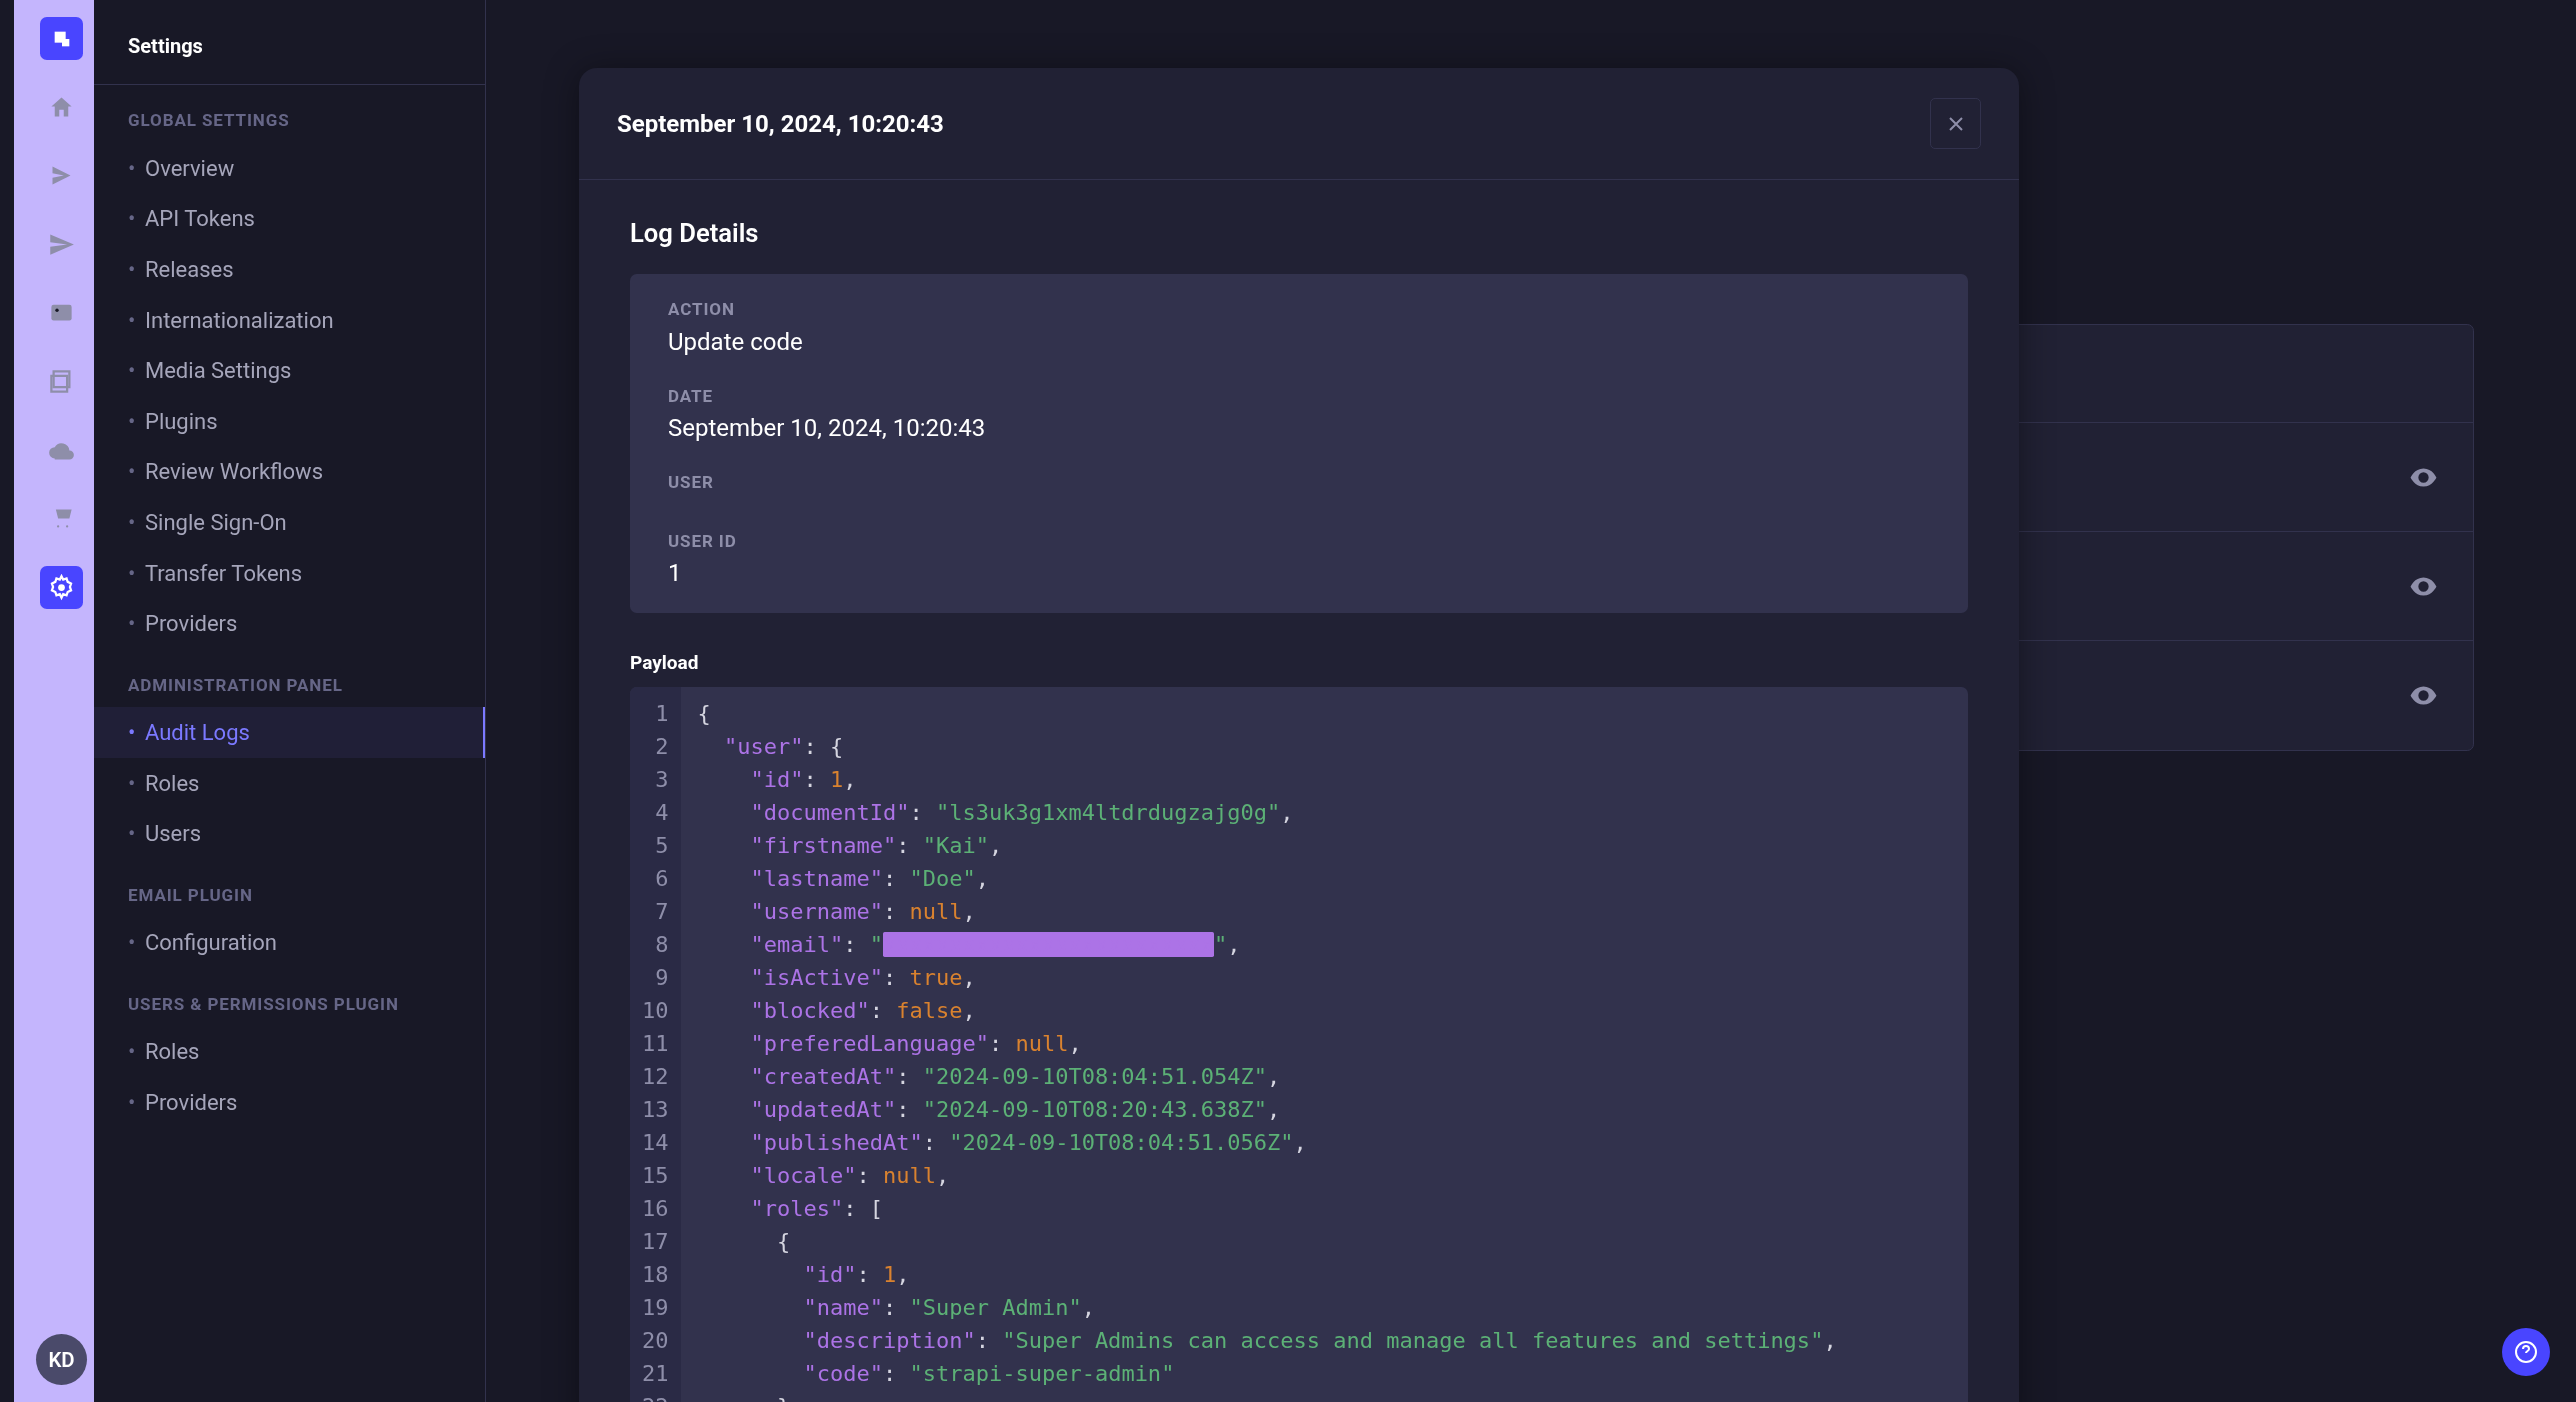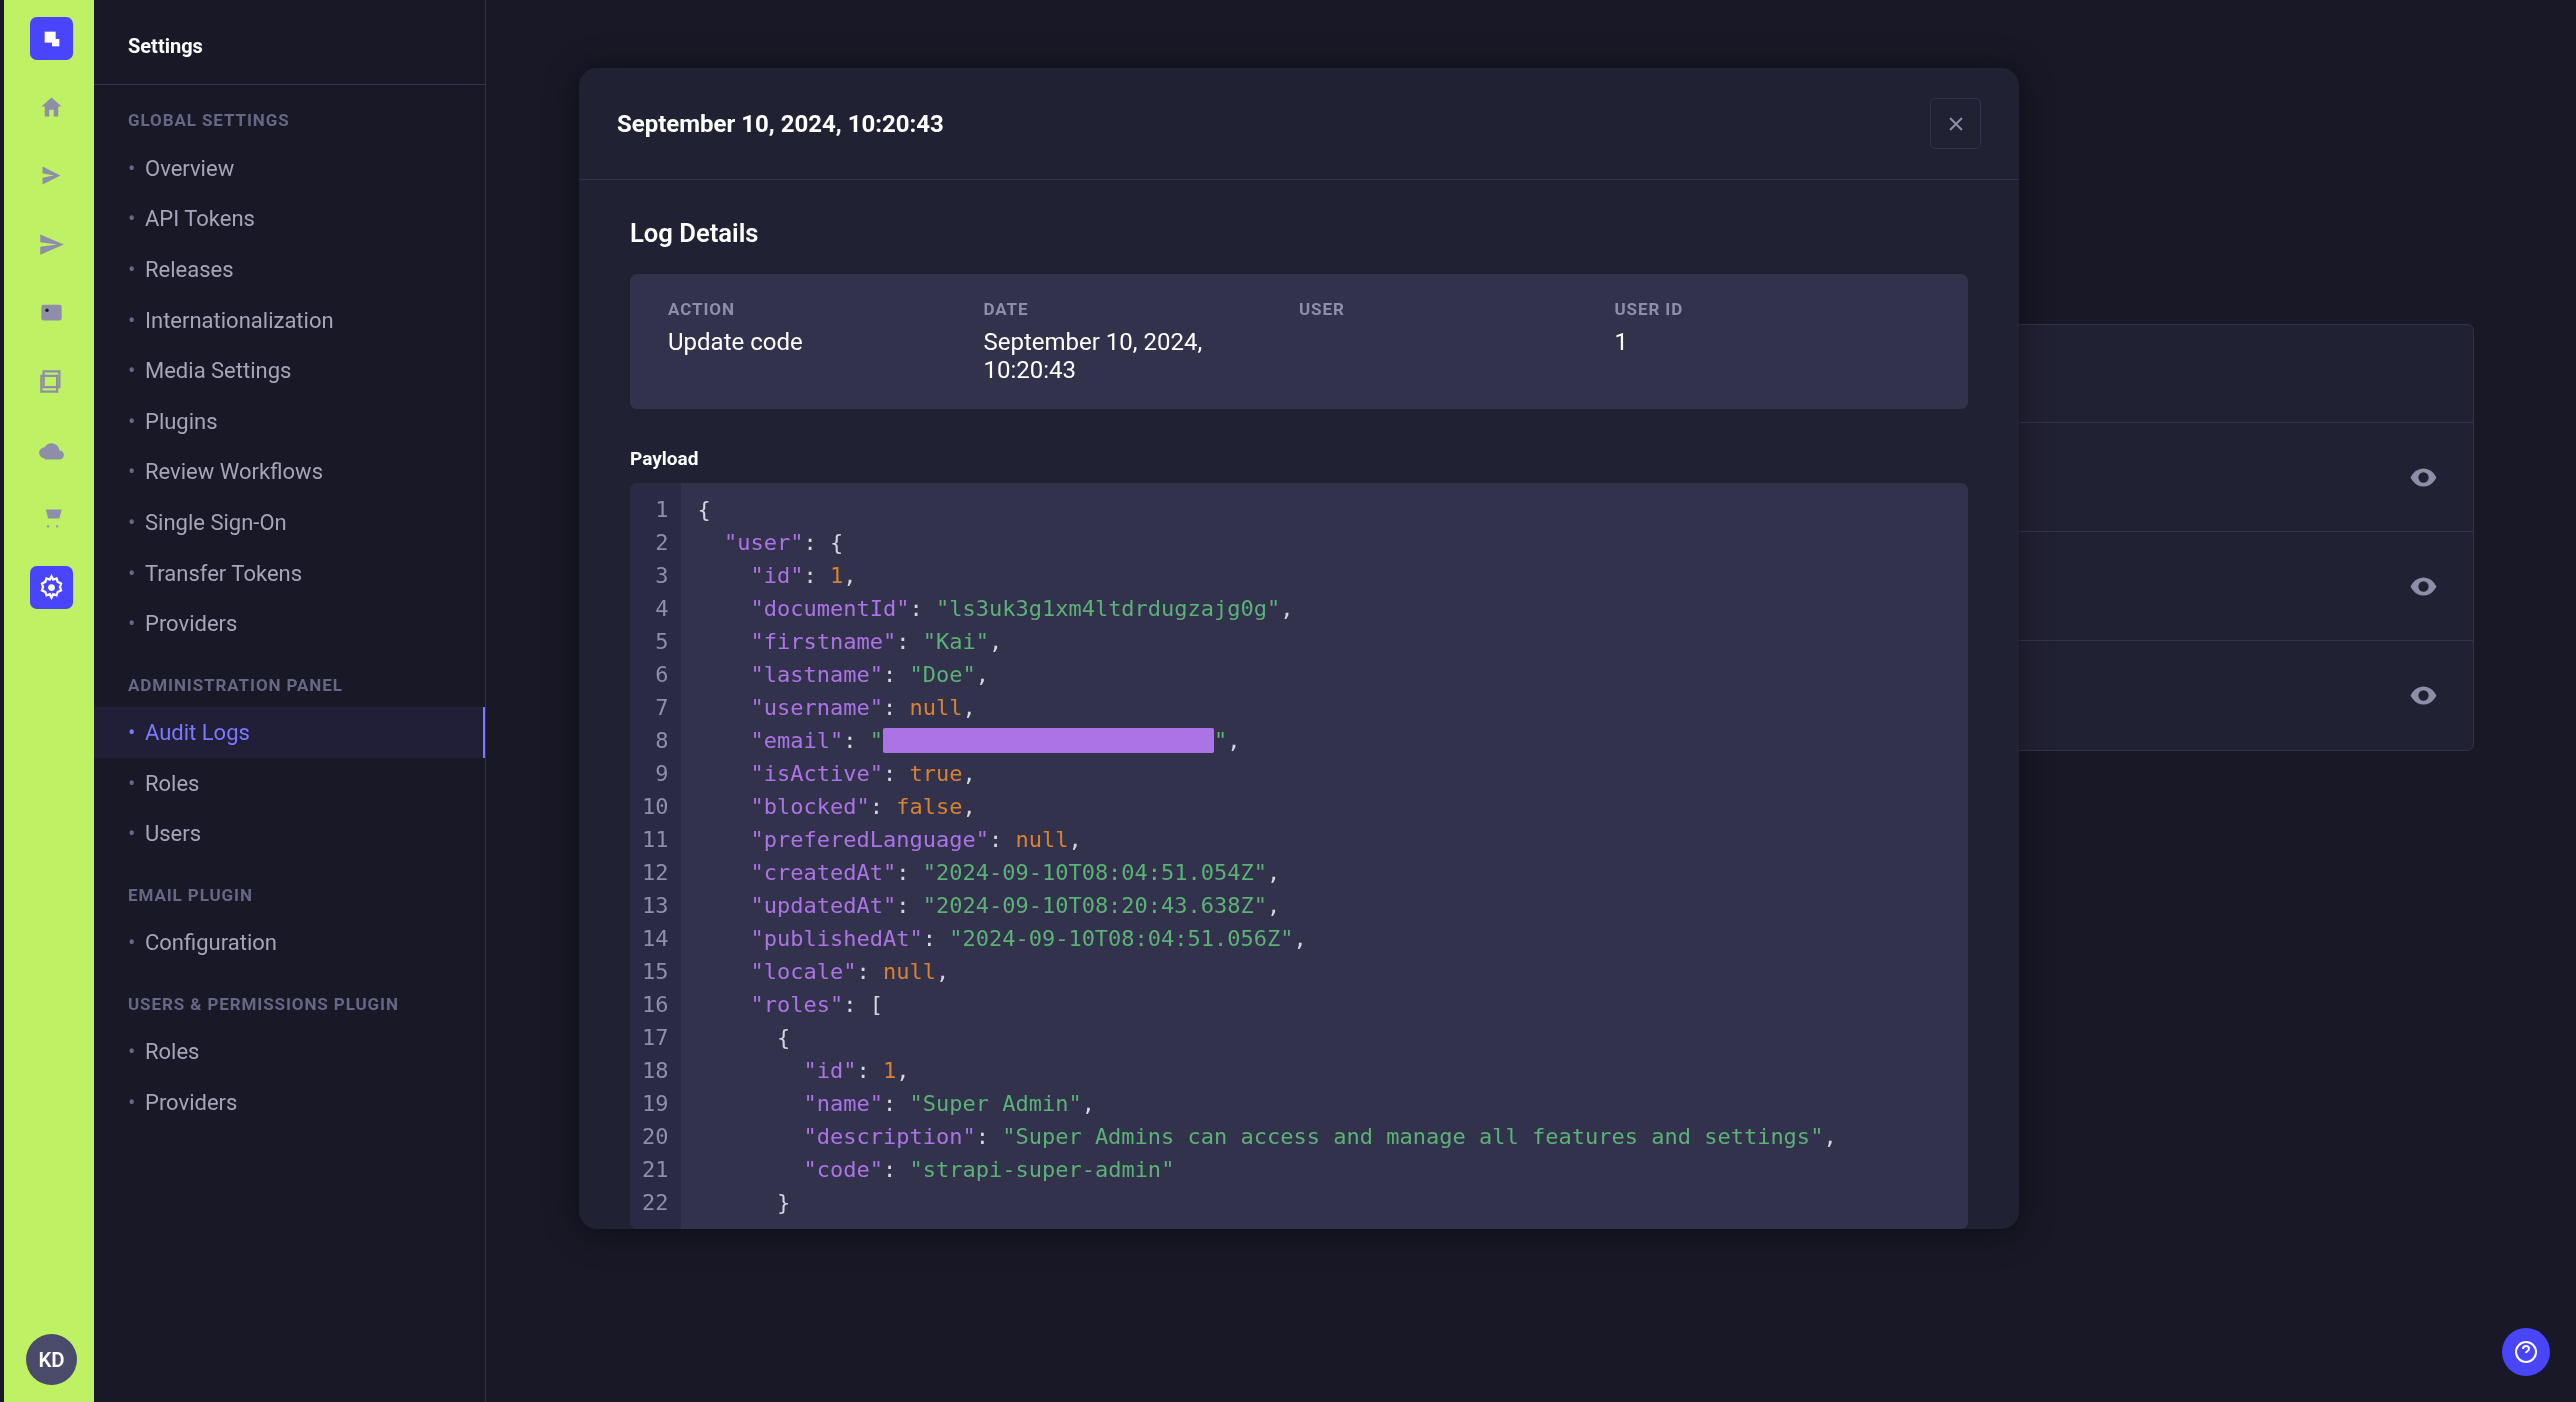--- a/index.html
+++ b/index.html
@@ -7,24 +7,24 @@
       font-family: -apple-system, BlinkMacSystemFont, "Segoe UI", Roboto, sans-serif;
       background: #181826;
       color: #fff;
       width: 2576px;
       height: 1402px;
       overflow: hidden;
       position: relative;
     }
     .icon-rail {
       position: absolute;
-      left: 4px; top: 0;
+      left: 14px; top: 0;
       width: 96px;
       height: 100%;
-      background: #bef264;
+      background: #c4b5fd;
       border-right: 0.9px solid #32324d;
       display: flex;
       flex-direction: column;
       align-items: center;
       padding-top: 17px;
       gap: 25.6px;
     }
     .rail-logo {
       width: 43px; height: 43px;
       background: #4945ff;
@@ -160,21 +160,21 @@
     .section-title {
       font-size: 25.6px;
       font-weight: 600;
       margin-bottom: 25.6px;
     }
     .details-grid {
       background: #32324d;
       border-radius: 6.8px;
       padding: 25.6px 38px;
       display: grid;
-      grid-template-columns: 1fr 1fr 1fr 1fr;
+      grid-template-columns: 1fr;
       row-gap: 30px;
       margin-bottom: 38px;
     }
     .detail-label {
       font-size: 17px;
       font-weight: 700;
       text-transform: uppercase;
       color: #8e8ea9;
       letter-spacing: 0.9px;
       margin-bottom: 8.5px;

